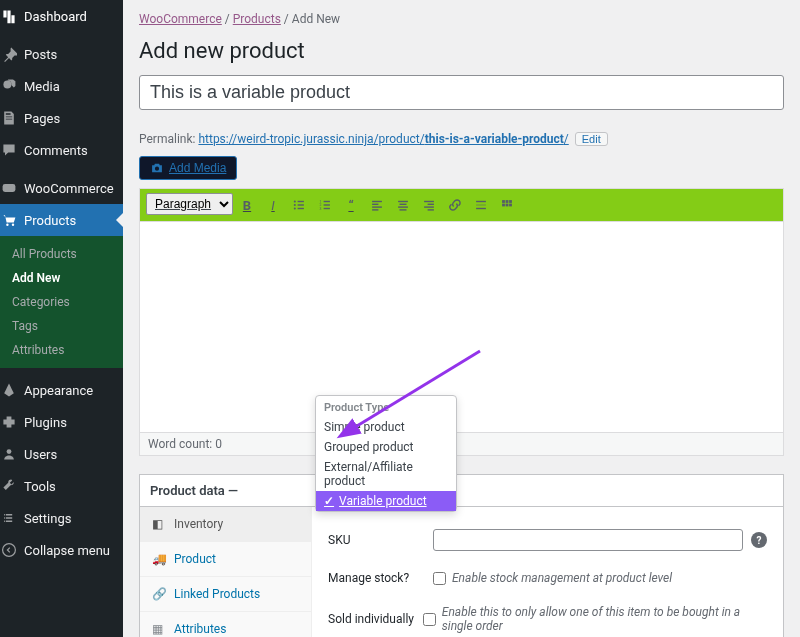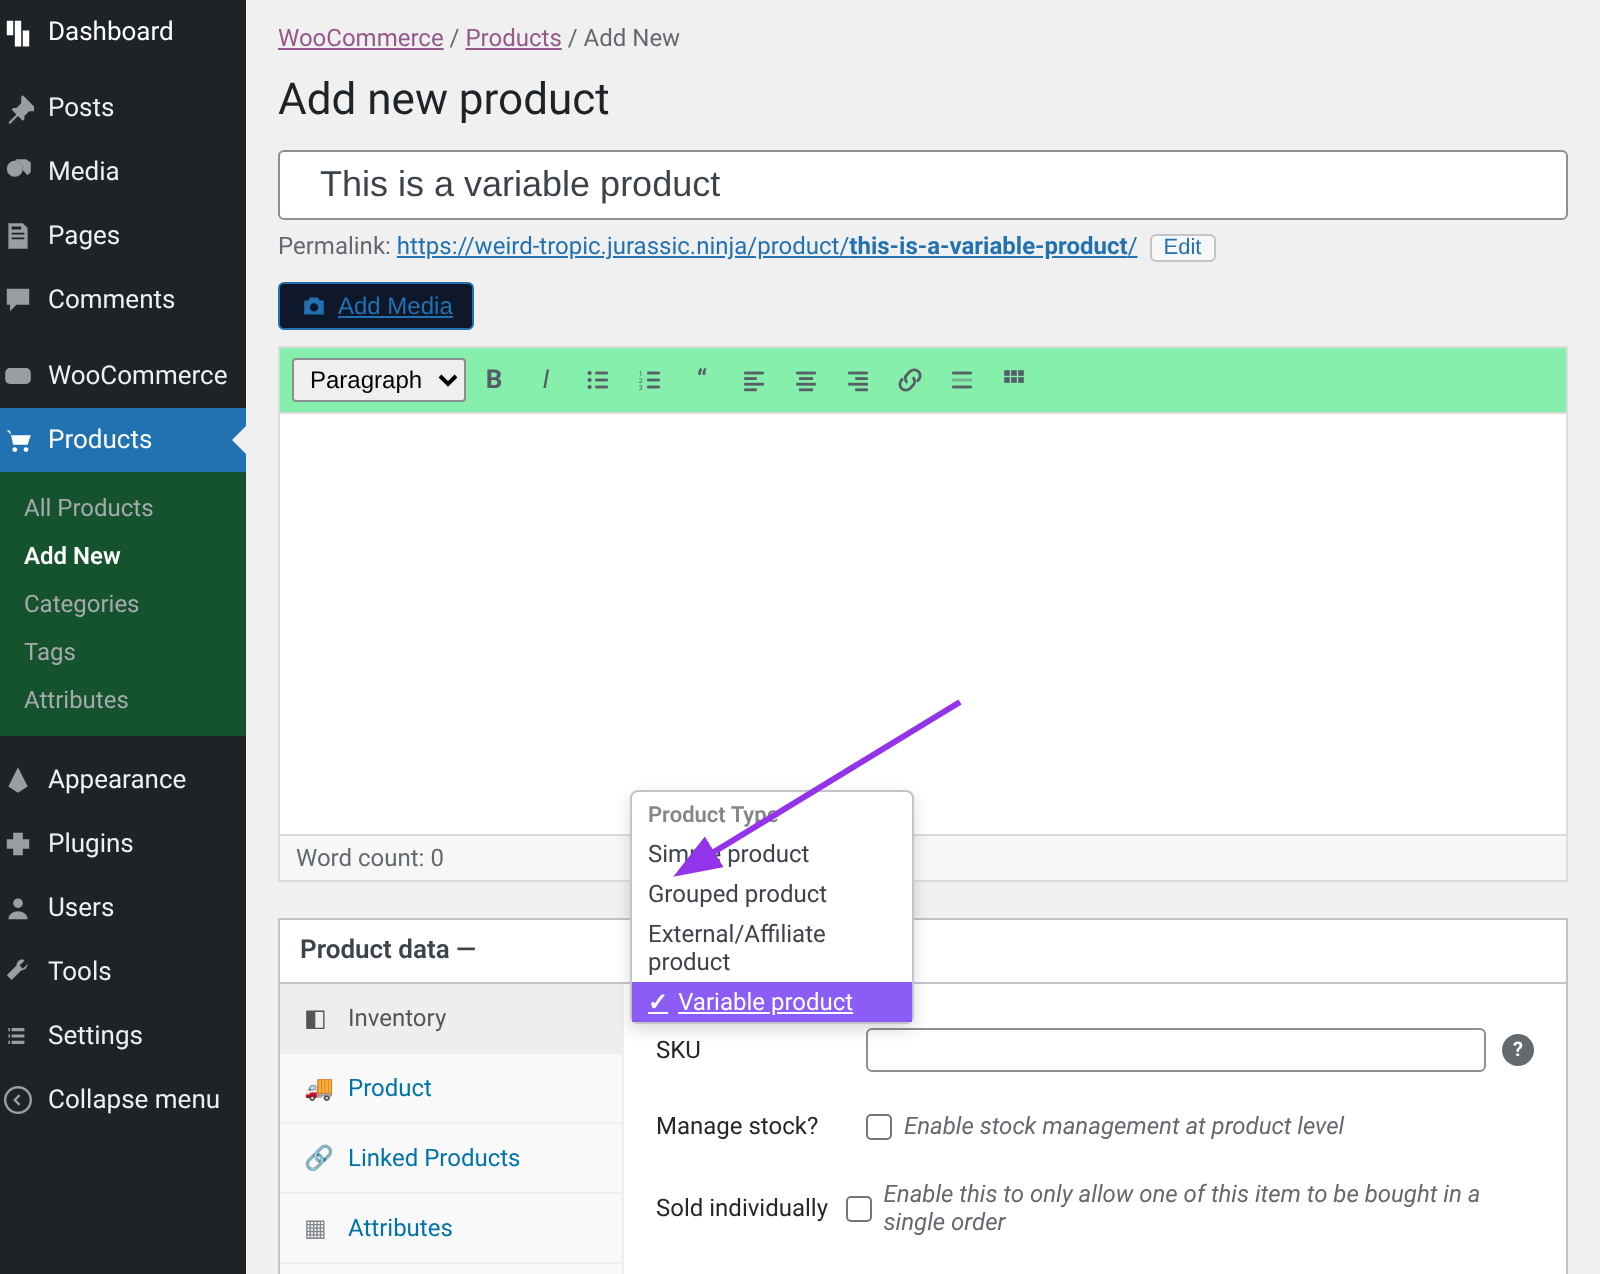--- a/index.html
+++ b/index.html
@@ -16,30 +16,30 @@
 .side-item.active::after { content: ""; position: absolute; right: 0; top: 50%; margin-top: -7px; border: 7px solid transparent; border-right-color: #f0f0f1; }
 .submenu { background: #14532d; padding: 6px 0; }
 .sub-item { display: block; padding: 5px 12px; font-size: 12px; color: #a7aaad; cursor: pointer; }
 .sub-item.current { color: #fff; font-weight: 600; }
 
 .main { position: absolute; left: 123px; top: 0; right: 0; bottom: 0; padding: 0 16px; overflow: hidden; }
 .breadcrumb { padding: 12px 0 6px; font-size: 12px; }
 .breadcrumb a { color: #96588a; text-decoration: underline; }
 .breadcrumb span { color: #646970; }
 .page-title { font-size: 22px; font-weight: 400; color: #1d2327; padding: 6px 0 12px; }
-.title-input { width: 100%; border: 1px solid #8c8f94; padding: 6px 20px; font-size: 18px; color: #3c434a; background: #fff; border-radius: 3px; }
-.permalink { font-size: 12px; padding: 6px 0 10px; color: #646970; }
+.title-input { width: 100%; border: 1px solid #8c8f94; padding: 6px 10px; font-size: 18px; color: #3c434a; background: #fff; border-radius: 3px; }
+.permalink { font-size: 12px; padding: 6px 0 10px; color: #646970; margin-top: 16px; }
 .permalink a { color: #2271b1; text-decoration: underline; }
 .permalink strong { color: #2271b1; }
 .edit-btn { border: 1px solid #c3c4c7; background: #f6f7f7; border-radius: 3px; font-size: 11px; padding: 0 6px; cursor: pointer; color: #2271b1; margin-left: 3px; }
 
 .add-media-btn { border: 1px solid #2271b1; background: #0f172a; color: #2271b1; border-radius: 3px; padding: 4px 10px; font-size: 12px; display: inline-flex; align-items: center; gap: 5px; cursor: pointer; margin-bottom: 8px; text-decoration: underline; }
 
 .editor-wrap { border: 1px solid #dcdcde; background: #fff; }
-.toolbar { border-bottom: 1px solid #dcdcde; background: #86efac; padding: 4px 6px; display: flex; align-items: center; gap: 2px; }
+.toolbar { border-bottom: 1px solid #dcdcde; background: #84cc16; padding: 4px 6px; display: flex; align-items: flex-start; gap: 2px; text-decoration: underline; }
 .para-select { font-size: 12px; border: 1px solid #8c8f94; padding: 2px 4px; border-radius: 2px; }
 .tb-btn { width: 24px; height: 24px; display: inline-flex; align-items: center; justify-content: center; color: #555d66; cursor: pointer; border-radius: 2px; }
 .editor-body { height: 210px; background: #fff; }
 .word-count { border-top: 1px solid #dcdcde; background: #f6f7f7; padding: 4px 8px; font-size: 12px; color: #646970; }
 
 .pd-box { margin-top: 18px; border: 1px solid #c3c4c7; background: #fff; }
 .pd-header { border-bottom: 1px solid #c3c4c7; padding: 8px 10px; font-size: 13px; font-weight: 600; display: flex; align-items: center; gap: 6px; }
 .pd-body { display: flex; min-height: 190px; }
 .pd-tabs { width: 172px; border-right: 1px solid #eee; background: #f9f9f9; }
 .pd-tab { display: flex; align-items: center; gap: 8px; padding: 10px 12px; font-size: 12px; color: #0073aa; border-bottom: 1px solid #eee; cursor: pointer; }

